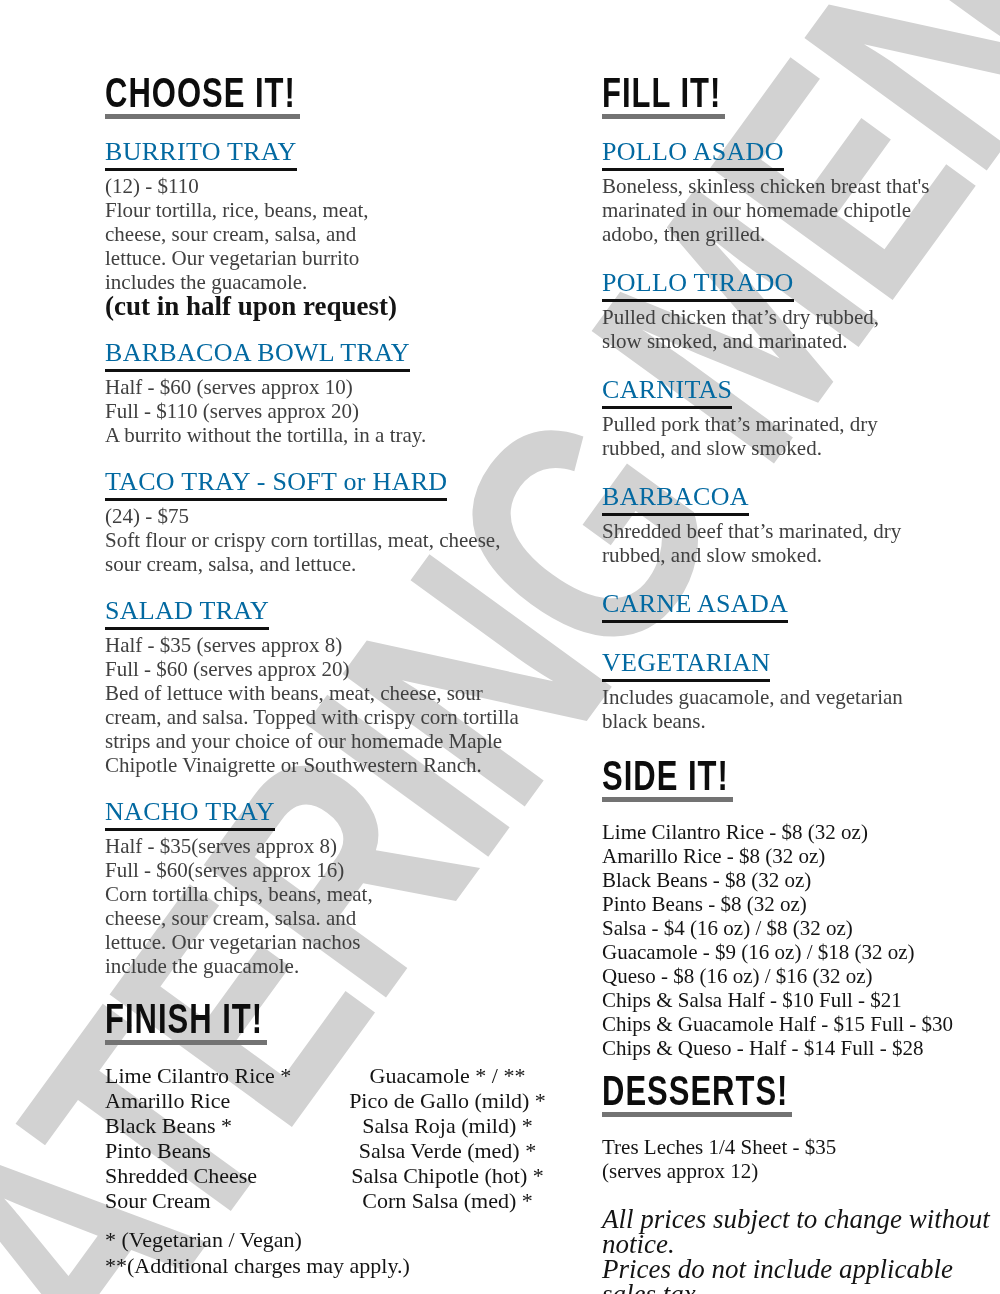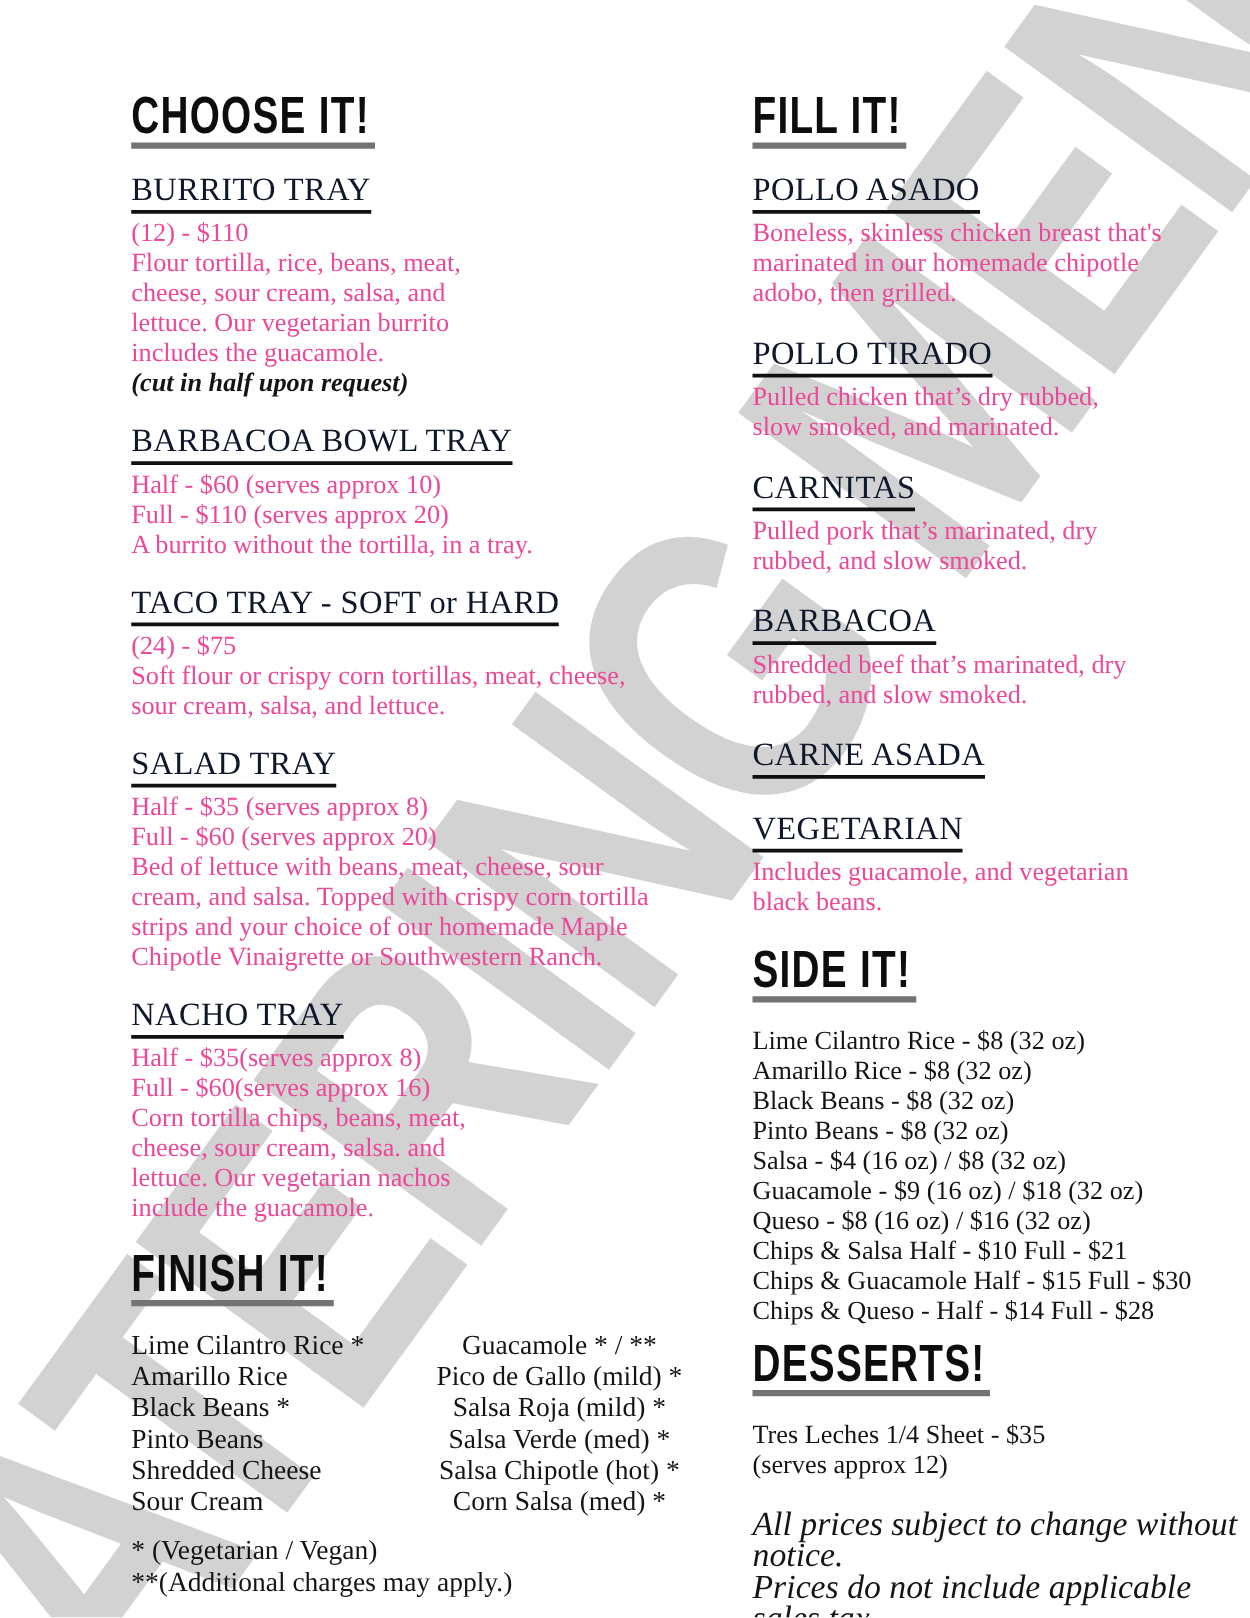--- a/index.html
+++ b/index.html
@@ -50,33 +50,33 @@
   }
   .section-hdr { line-height:0.9; }
 
   
   .menu-item { margin-bottom:20px; }
   .fill-item { margin-bottom:22px; }
   .item-title {
     display:inline-block;
     font-size:26px;
     letter-spacing:0.3px;
-    color:#0f172a;
+    color:#0369a1;
     border-bottom:3px solid #101010;
     padding-bottom:1px;
     margin-bottom:3px;
     white-space:nowrap;
   }
   .lines {
     font-size:21px;
     line-height:24px;
     white-space:pre-line;
-    color:#ec4899;
-  }
-  .note { font-weight:bold; font-size:21px; line-height:24px;font-style:italic; }
+    color:#404040;
+  }
+  .note { font-weight:bold; font-size:27px; line-height:24px; }
 
   
   .finish-cols { display:flex; }
   .fcol { font-size:22px; line-height:25px; white-space:pre-line; }
   .fcol-1 { width:205px; }
   .fcol-2 { flex:1;text-align:center; }
   .footnotes {
     margin-top:14px;
     font-size:22px;
     line-height:26px;

